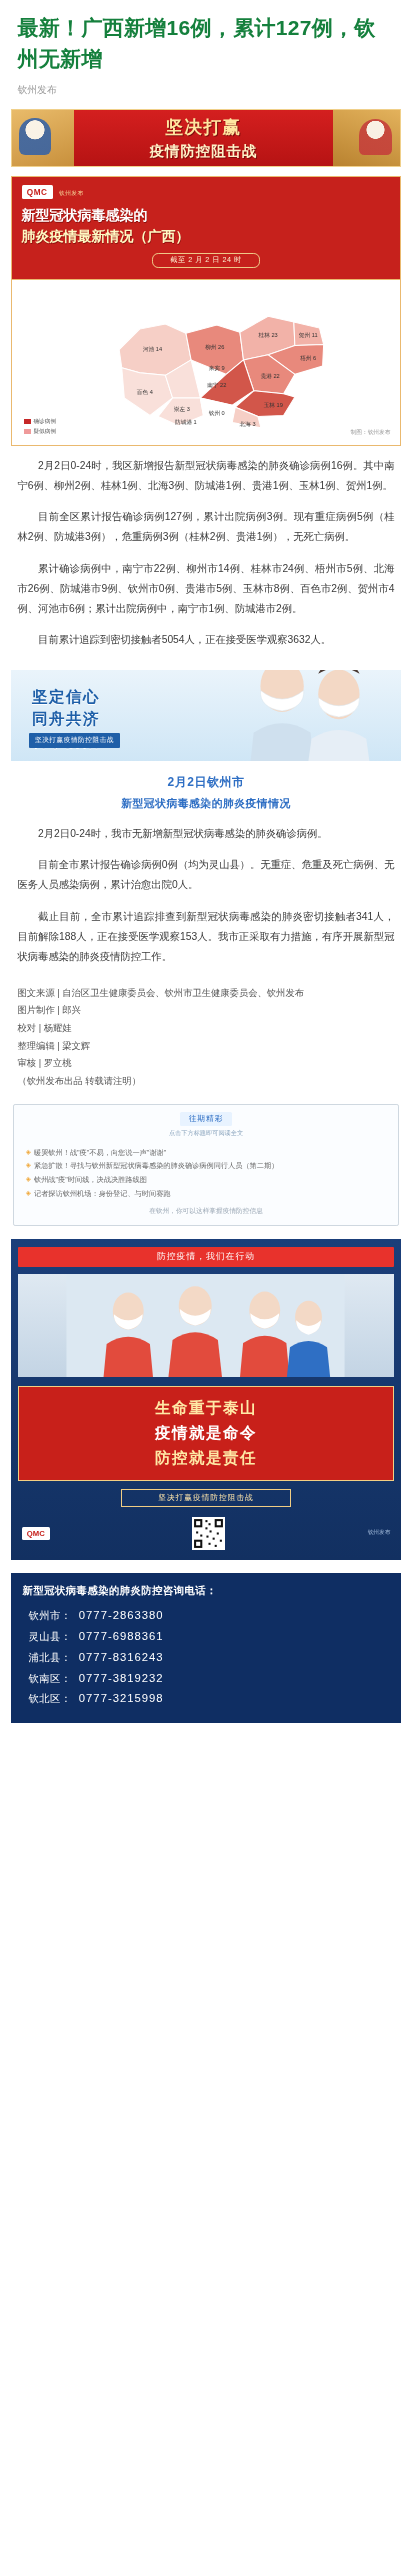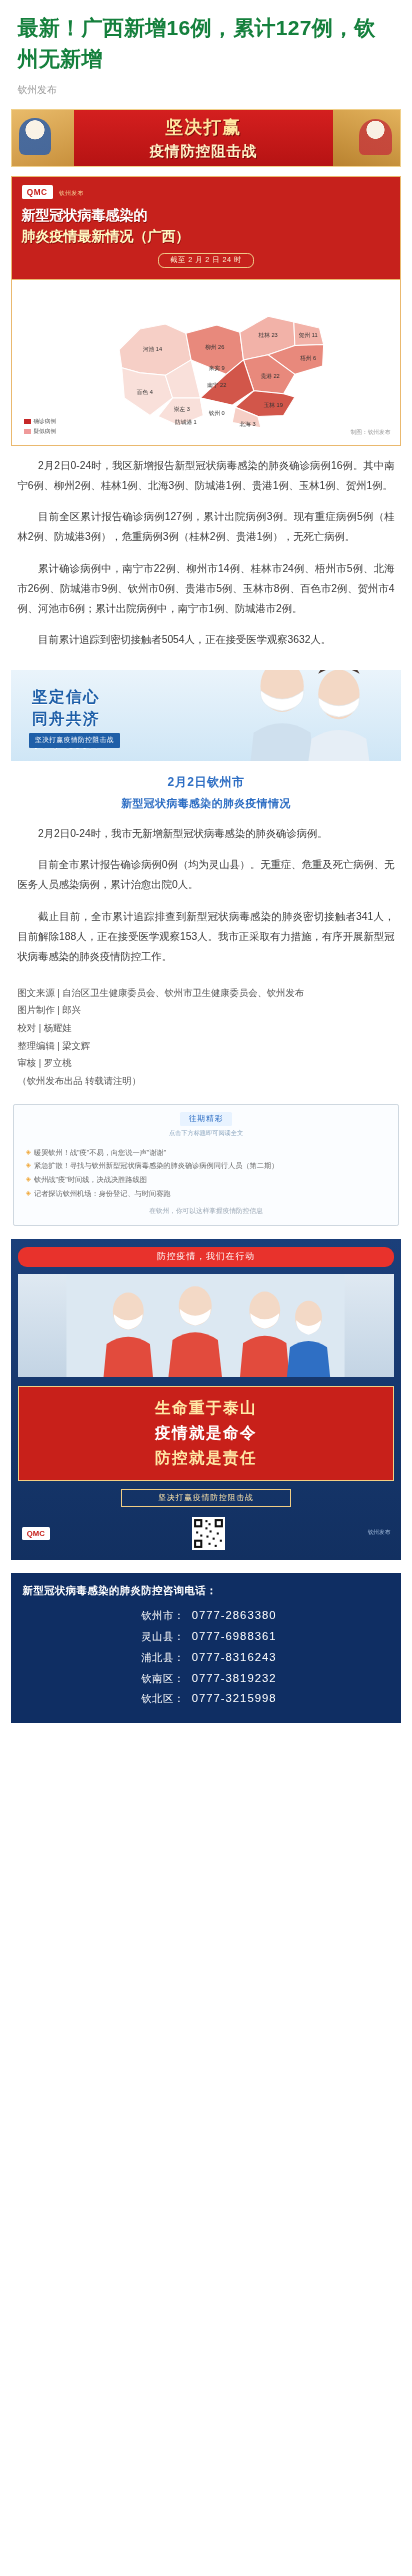--- a/index.html
+++ b/index.html
@@ -96,21 +96,21 @@
     color: #ffffff;
     font-weight: bold;
     font-size: 14px;
     line-height: 1.5;
     margin-top: 6.2px;
     text-shadow: 0.5px 0.5px 0 #8c100d;
   }
   .red-card-title .t2 { color:#fef9c3; }
   .red-card-date {
     margin: 6.2px auto 0 auto;
-    width: 96px;
+    width: 108px;
     text-align: center;
     color: #fdf0cf;
     font-size: 7.2px;
     border: 0.5px solid #efc887;
     border-radius: 6.2px;
     padding: 1.5px 0;
     letter-spacing: 0.5px;
   }
 
   
@@ -226,21 +226,21 @@
     background: linear-gradient(180deg,#1b3f7a 0%, #123061 100%);
     padding: 8.2px 7.2px 10.3px 7.2px;
   }
   .pd-top {
     background: #e8322c;
     color: #fff;
     text-align: center;
     font-size: 8.8px;
     letter-spacing: 1px;
     padding: 3.6px 0;
-    border-radius: 9px;
+    border-radius: 1px;
   }
   .pd-photo {
     margin-top: 7.2px;
     height: 103px;
     background: linear-gradient(180deg,#dfe9f2 0%, #c3d4e4 100%);
     position: relative; overflow: hidden;
   }
   .pd-slogan {
     margin-top: 9.3px;
     background: #c8201a;
@@ -278,21 +278,21 @@
   .hotline {
     margin: 13.4px 11.3px 15.5px 11.3px;
     background: #0f2e63;
     padding: 10.3px 11.3px 13.4px 11.3px;
   }
   .hotline-title {
     color: #ffffff; font-size: 10.3px; font-weight: bold; letter-spacing: 0.5px;
     margin-bottom: 7.2px;
   }
   .hotline-row {
-    display: flex; align-items: baseline; justify-content: center;
+    display: flex; align-items: baseline; 
     color: #ffffff; font-size: 11.3px; line-height: 1.85; letter-spacing: 0.5px;
   }
   .hotline-row .hl-name { width: 49px; text-align: right; flex: none; font-size: 10.3px;}
   .hotline-row .hl-num  { margin-left: 7.2px; font-size: 11.3px; letter-spacing: 1px;}
 </style>
 </head>
 <body>
 
 <div class="page">
 

